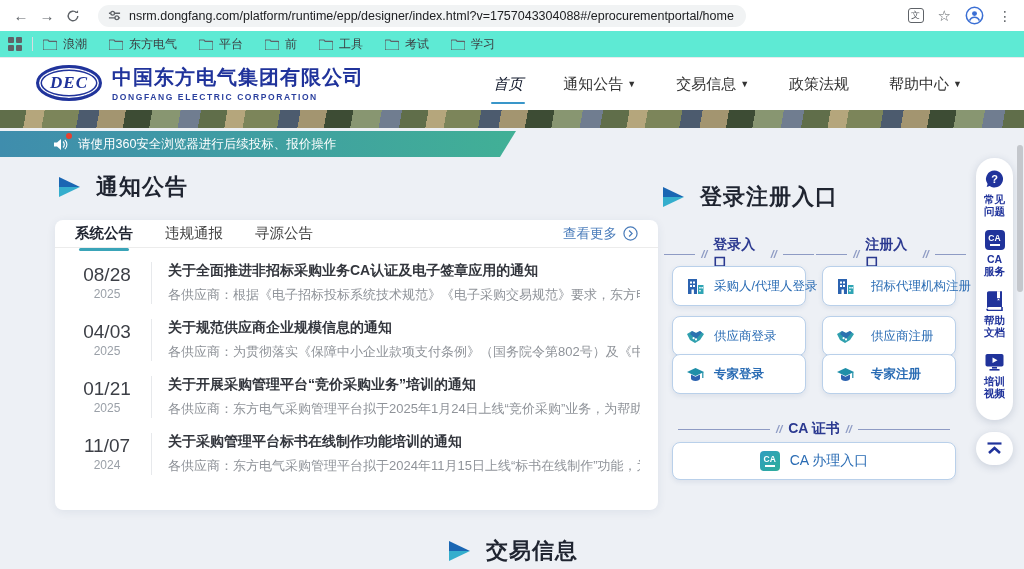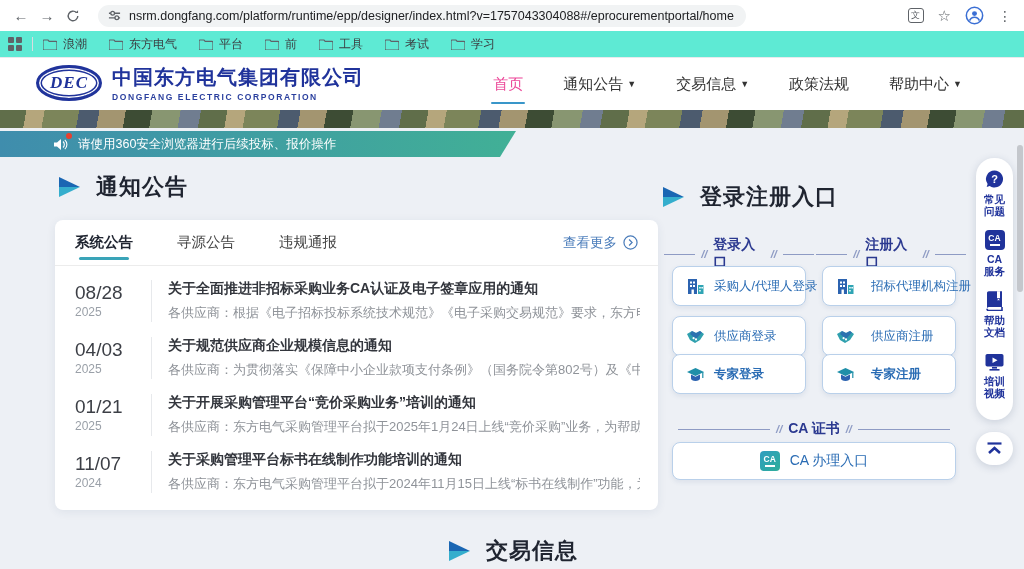--- a/index.html
+++ b/index.html
@@ -33,21 +33,21 @@
   .site-header { left:0; top:58px; width:1024px; height:52px; background:#ffffff; }
   .logo-wrap { position:absolute; left:36px; top:6px; display:flex; align-items:center; gap:10px; }
   .dec-oval { width:66px; height:36px; border:3px solid #20339b; border-radius:50%; display:flex; align-items:center; justify-content:center; box-shadow:inset 0 0 0 1.5px #ffffff, inset 0 0 0 3px #20339b; }
   .dec-text { color:#20339b; font-weight:bold; font-style:italic; font-size:17px; letter-spacing:1px; font-family:"Liberation Serif","DejaVu Serif",serif; }
   .company { display:flex; flex-direction:column; }
   .company-cn { color:#20339b; font-size:20px; font-weight:bold; letter-spacing:1px; }
   .company-en { color:#2a3f9e; font-size:8.5px; font-weight:bold; letter-spacing:1.6px; margin-top:1px; }
   .main-nav { position:absolute; right:60px; top:0; height:52px; display:flex; align-items:center; gap:36px; }
   .nav-item { font-size:15px; color:#333; cursor:pointer; position:relative; padding:4px 2px; display:flex; align-items:center; gap:4px; }
   .nav-item .caret { font-size:9px; color:#333; }
-  .nav-item.active { color:#ec4899; }
+  .nav-item.active { color:#0f172a;font-style:italic; }
   .nav-item.active::after { content:""; position:absolute; left:0; right:0; bottom:-6px; height:2px; background:#3996c9; border-radius:1px; }
 
   
   .banner-strip { left:0; top:110px; width:1024px; height:18px;
     background:repeating-linear-gradient(100deg,#6b7a52 0 26px,#c9b98a 26px 44px,#8a9464 44px 78px,#55657a 78px 98px,#b5a67c 98px 124px,#44543a 124px 150px,#97a77e 150px 178px,#7d8ba0 178px 198px);
     filter:brightness(0.9); }
   .notice-bar { left:0; top:131px; width:516px; height:26px;
     background:linear-gradient(90deg,#3f8dad 0%,#41b096 100%);
     clip-path:polygon(0 0,100% 0,calc(100% - 16px) 100%,0 100%);
     display:flex; align-items:center; padding-left:54px; }
@@ -60,29 +60,29 @@
   .section-head { display:flex; align-items:center; gap:14px; }
   .arrow-ic { width:24px; height:22px; }
   .section-title { font-size:22px; font-weight:bold; color:#1f2430; letter-spacing:1px; }
 
   .head-notice { left:58px; top:172px; }
   .head-login  { left:662px; top:182px; }
   .head-trade  { left:448px; top:536px; }
 
   
   .ann-card { left:55px; top:220px; width:603px; height:290px; background:#ffffff; border-radius:8px; box-shadow:0 2px 10px rgba(40,60,100,0.08); }
-  .ann-tabs { display:flex; align-items:center; height:46px; padding:0 20px; border-bottom:1px solid #ececec;gap:12px; }
+  .ann-tabs { display:flex; align-items:center; height:28px; padding:0 20px; border-bottom:1px solid #ececec; }
   .ann-tab { font-size:14.5px; color:#444; margin-right:32px; cursor:pointer; position:relative; height:46px; display:flex; align-items:center; }
   .ann-tab.active { color:#1f2430; font-weight:bold; }
   .ann-tab.active::after { content:""; position:absolute; left:4px; right:4px; bottom:6px; height:2.5px; background:#3aa4b8; border-radius:2px; }
   .more-link { margin-left:auto; display:flex; align-items:center; gap:6px; color:#4a7cba; font-size:13.5px; cursor:pointer; }
   .more-circ { width:15px; height:15px; }
   .ann-list { padding:6px 0 0 0; }
   .ann-item { display:flex; align-items:center; height:57px; padding:0 18px 0 20px; cursor:pointer; }
-  .ann-date { width:64px; flex:0 0 auto; }
+  .ann-date { width:64px; flex:0 0 auto; text-align:center; }
   .ann-mmdd { font-size:19px; color:#3c3f46; font-weight:500; }
   .ann-year { font-size:12px; color:#9aa0a8; margin-top:1px; }
   .ann-vline { width:1px; height:42px; background:#e7e9ec; margin:0 16px 0 12px; flex:0 0 auto; }
   .ann-body { min-width:0; }
   .ann-title { font-size:14px; color:#33363d; font-weight:bold; white-space:nowrap; overflow:hidden; text-overflow:ellipsis; }
   .ann-sum { font-size:13px; color:#8f9399; margin-top:6px; white-space:nowrap; overflow:hidden; }
 
   
   .group-head { position:absolute; display:flex; align-items:center; justify-content:center; gap:6px; color:#2b3990; font-weight:bold; font-size:14px; }
   .g-line { height:1px; background:#8e9bc4; width:34px; }
@@ -248,22 +248,22 @@
   <svg class="arrow-ic" viewBox="0 0 24 22">
       <polygon points="1,1 22,11 1,11" fill="#1a66b3"></polygon>
       <polygon points="1,11 22,11 1,21" fill="#35aecd"></polygon>
     </svg>
   <span class="section-title">通知公告</span>
 </div>
 
 <div class="abs ann-card">
   <div class="ann-tabs">
     <div class="ann-tab active">系统公告</div>
+    <div class="ann-tab">违规通报</div>
     <div class="ann-tab">寻源公告</div>
-    <div class="ann-tab">违规通报</div>
     <div class="more-link">
       <span>查看更多</span>
       <svg class="more-circ" viewBox="0 0 16 16">
           <circle cx="8" cy="8" r="7" fill="none" stroke="#4a7cba" stroke-width="1.3"></circle>
           <path d="M6.5 4.8 9.7 8l-3.2 3.2" fill="none" stroke="#4a7cba" stroke-width="1.3"></path>
         </svg>
     </div>
   </div>
 
   <div class="ann-list">

